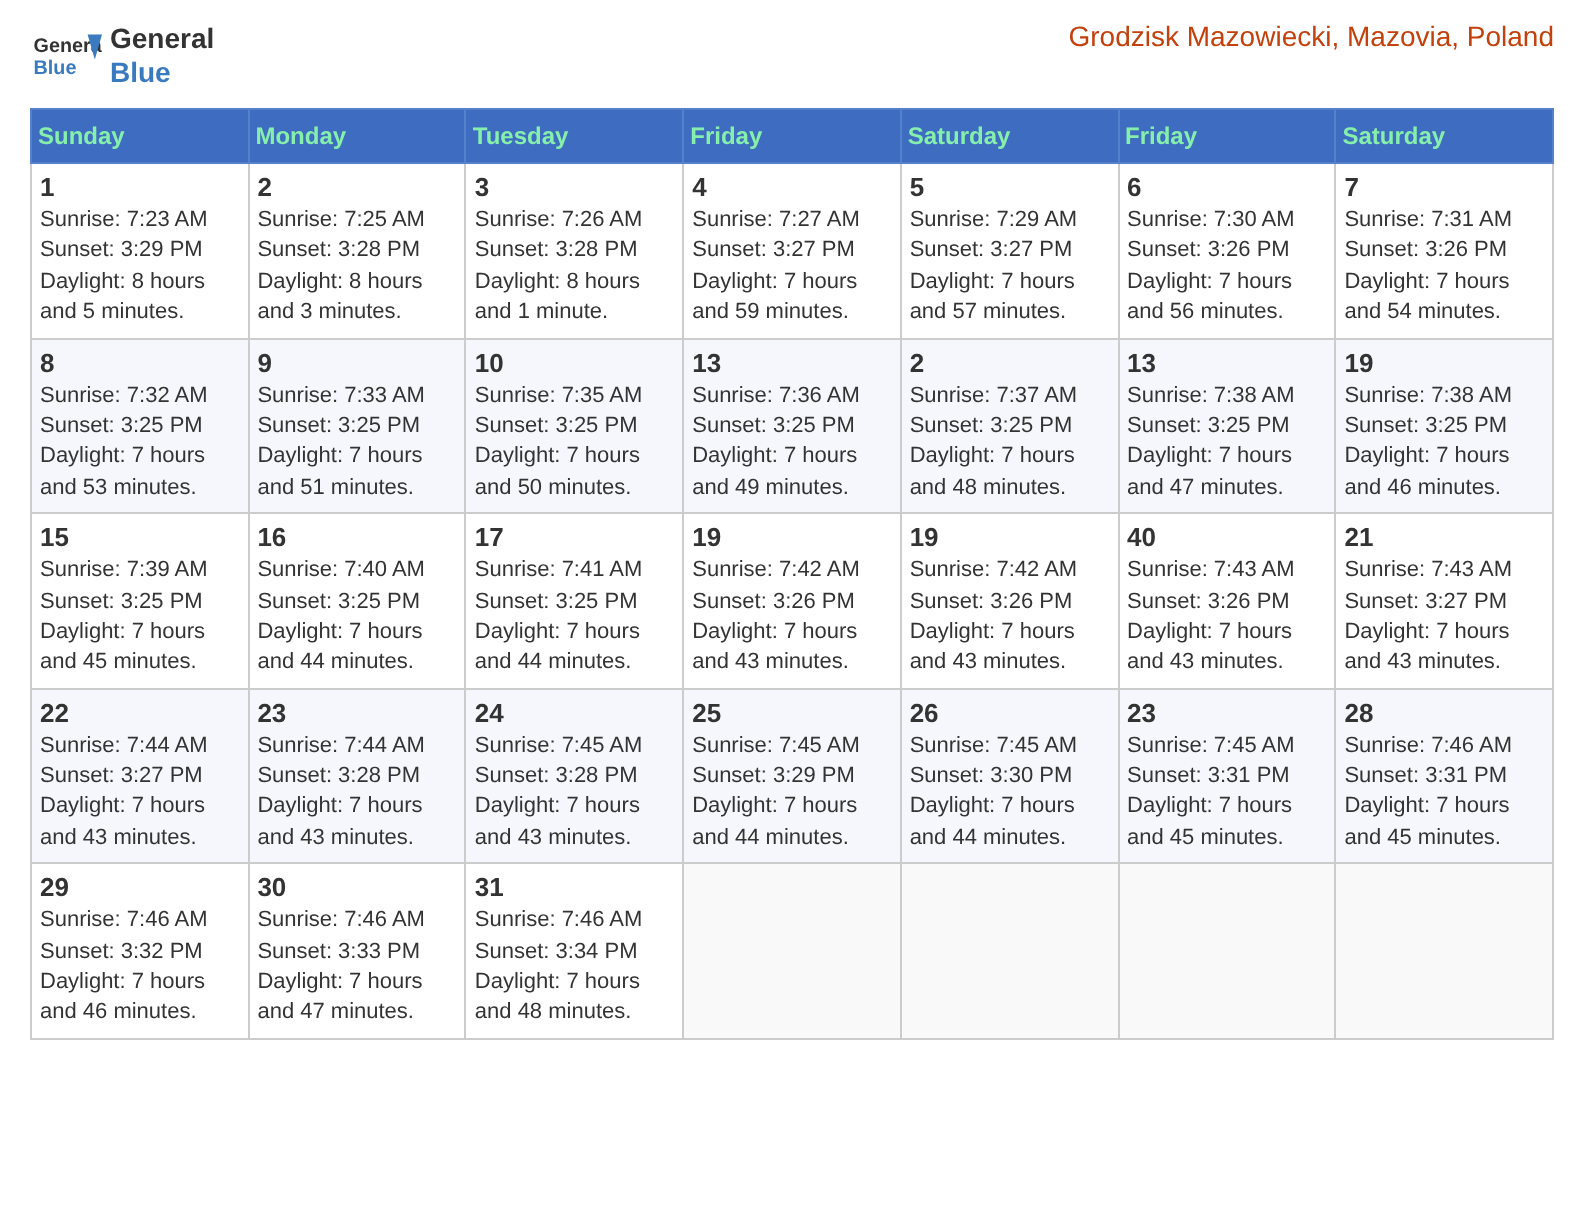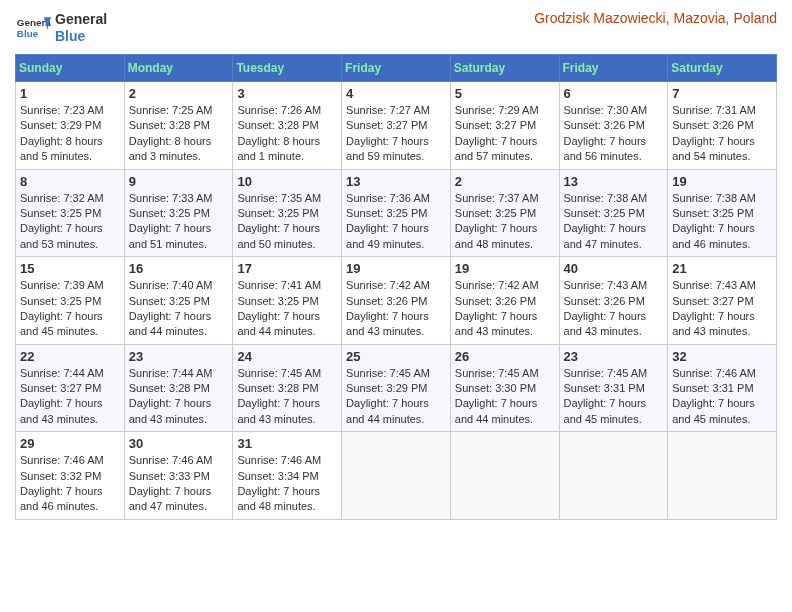--- a/index.html
+++ b/index.html
@@ -226,21 +226,21 @@
       </td>
         <td>
         <span class="day-number">26</span>
         <div class="day-info">Sunrise: 7:45 AM<br>Sunset: 3:30 PM<br>Daylight: 7 hours and 44 minutes.</div>
       </td>
         <td>
         <span class="day-number">23</span>
         <div class="day-info">Sunrise: 7:45 AM<br>Sunset: 3:31 PM<br>Daylight: 7 hours and 45 minutes.</div>
       </td>
         <td>
-        <span class="day-number">32</span>
+        <span class="day-number">28</span>
         <div class="day-info">Sunrise: 7:46 AM<br>Sunset: 3:31 PM<br>Daylight: 7 hours and 45 minutes.</div>
       </td>
       </tr>
       <tr>
         <td>
         <span class="day-number">29</span>
         <div class="day-info">Sunrise: 7:46 AM<br>Sunset: 3:32 PM<br>Daylight: 7 hours and 46 minutes.</div>
       </td>
         <td>
         <span class="day-number">30</span>

